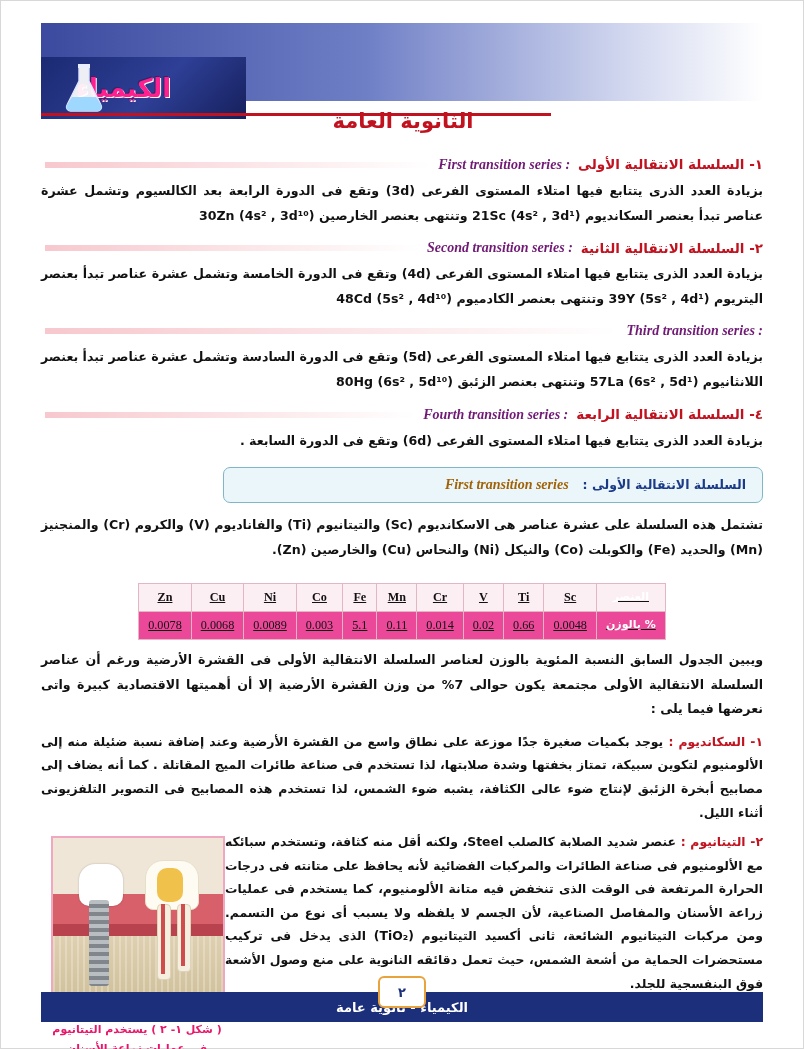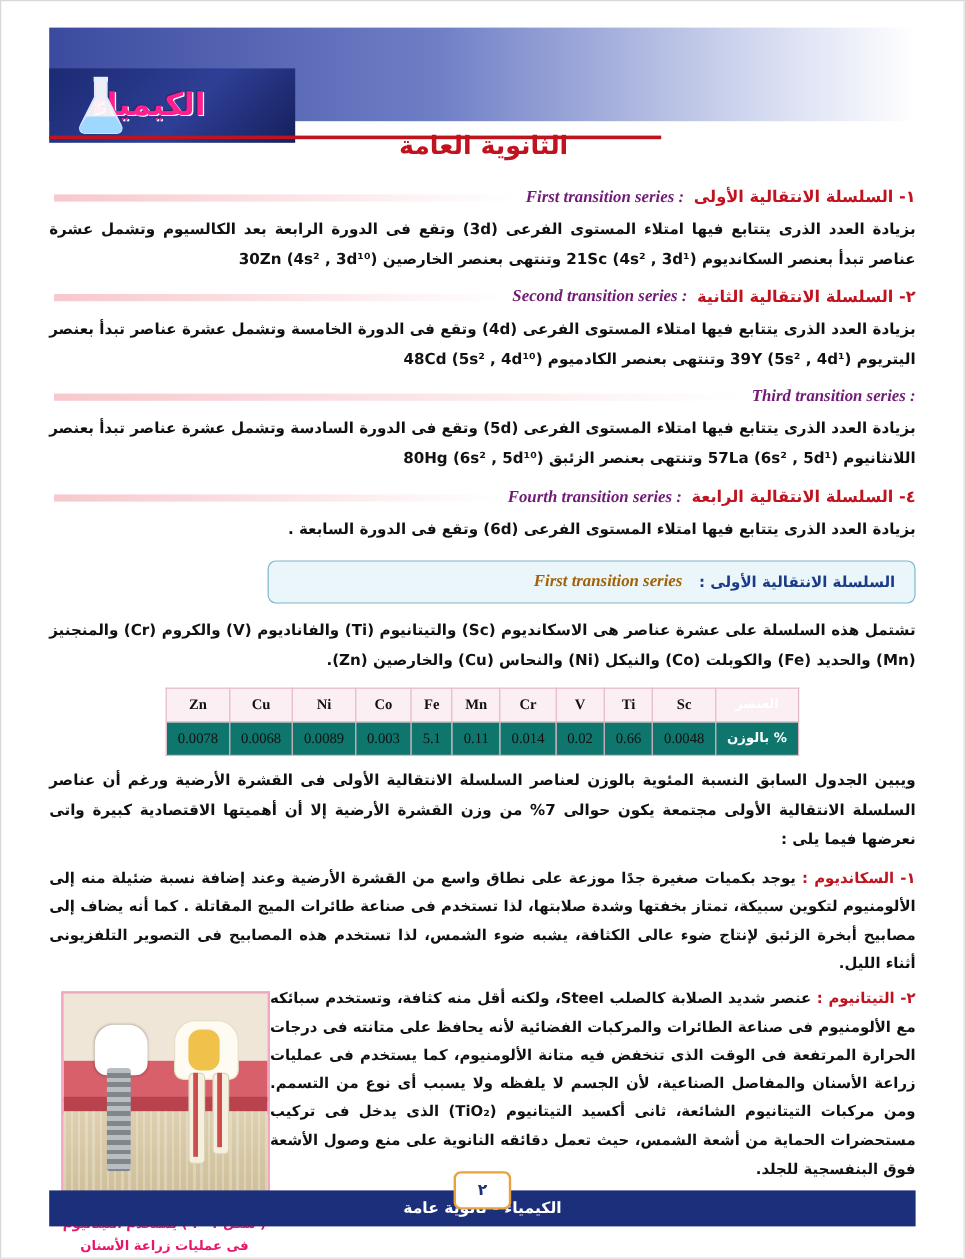--- a/index.html
+++ b/index.html
@@ -100,43 +100,44 @@
     box-sizing:border-box;
   }
   .callout-box .en{
     font-family:"Liberation Serif",serif;font-style:italic;color:#a16207;font-size:14px;
     direction:ltr;
   }
 
   
   table.elements{
     border-collapse:collapse;
-    margin:11px auto 8px auto;
+    margin:21px auto 8px auto;
     direction:ltr;
     font-family:"Liberation Serif", serif;
     font-size:12.2px;
+    text-decoration:underline;
   }
   table.elements td{
     border:1px solid #e3b6c4;
     padding:3px 9px;
     text-align:center;
     background:#fdf2f5;
     color:#111;
   }
   table.elements td.hdr{
     background:#e8176b;
     color:#fff;
     font-family:"DejaVu Sans", sans-serif;
     font-weight:bold;
     font-size:11px;
     direction:rtl;
     white-space:nowrap;
   }
   table.elements tr.row1 td{background:#fceff3;font-weight:bold;}
-  table.elements tr.row2 td{background:#0f766e;}
+  table.elements tr.row2 td{background:#ec4899;}
 
   
   .item{
     margin:4px 0 6px 0;
     text-align:justify;
     font-family:"DejaVu Sans", sans-serif;
     font-size:12.4px;line-height:1.9;font-weight:bold;
   }
   .item .lead{color:#c0121f;font-weight:bold;}
 

